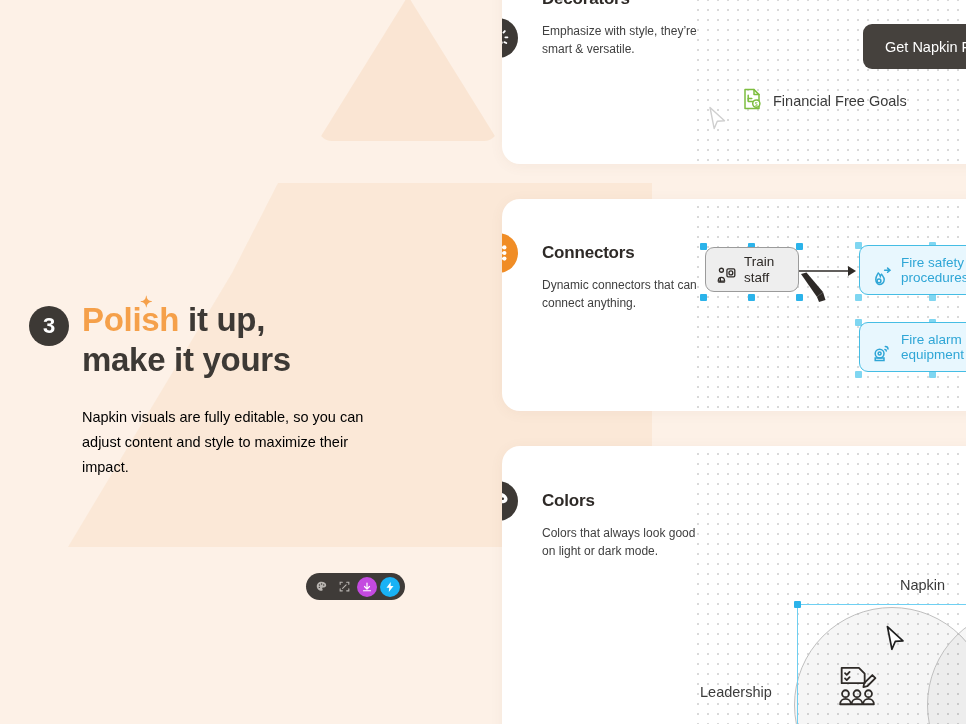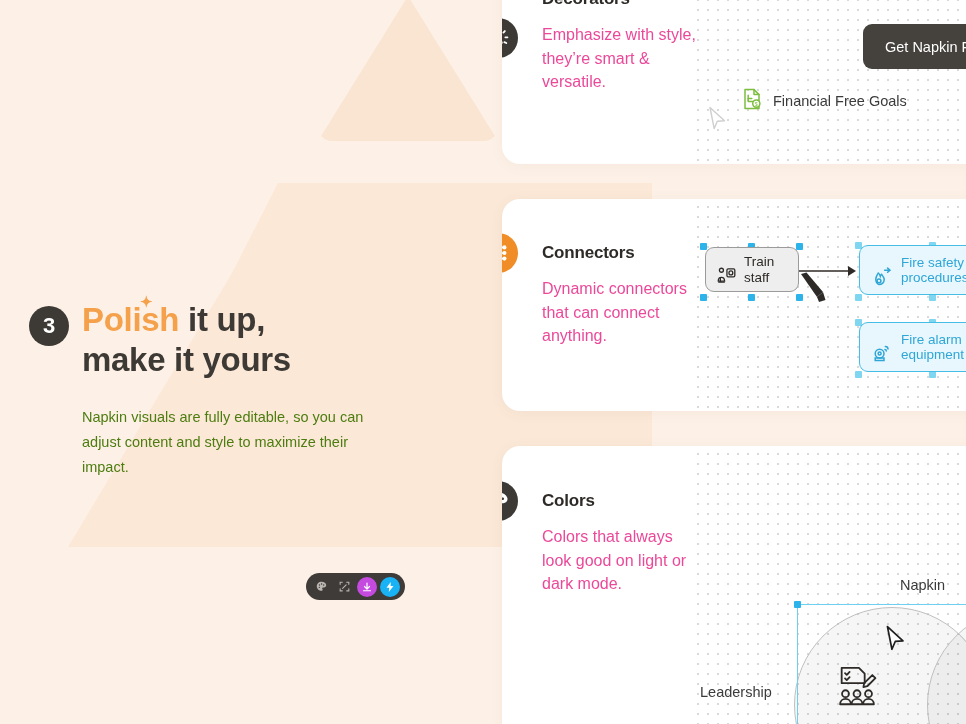--- a/index.html
+++ b/index.html
@@ -82,21 +82,21 @@
     color: #f5a04a;
     font-size: 15px;
     line-height: 13px;
   }
   .body-copy {
     position: absolute;
     left: 82px; top: 405px;
     width: 310px;
     font-size: 14.5px;
     line-height: 1.72;
-    color: #4d7c0f;
+    color: #000000;
   }
 
   
   .card {
     position: absolute;
     left: 502px;
     width: 520px;
     background: #ffffff;
     border-radius: 18px;
     overflow: hidden;
@@ -124,23 +124,23 @@
     width: 160px;
   }
   .card-title {
     font-size: 17px;
     font-weight: bold;
     color: #2e2a27;
     margin-bottom: 14px;
     letter-spacing: -0.2px;
   }
   .card-desc {
-    font-size: 16px;
+    font-size: 12px;
     line-height: 1.47;
-    color: #ec4899;
+    color: #404040;
   }
 
   
   .canvas {
     position: absolute;
     right: 0; top: 0; bottom: 0;
     left: 188px;
     background-color: #ffffff;
     background-image: radial-gradient(circle, #d9d9d9 0.9px, transparent 1px);
     background-size: 10px 10px;

